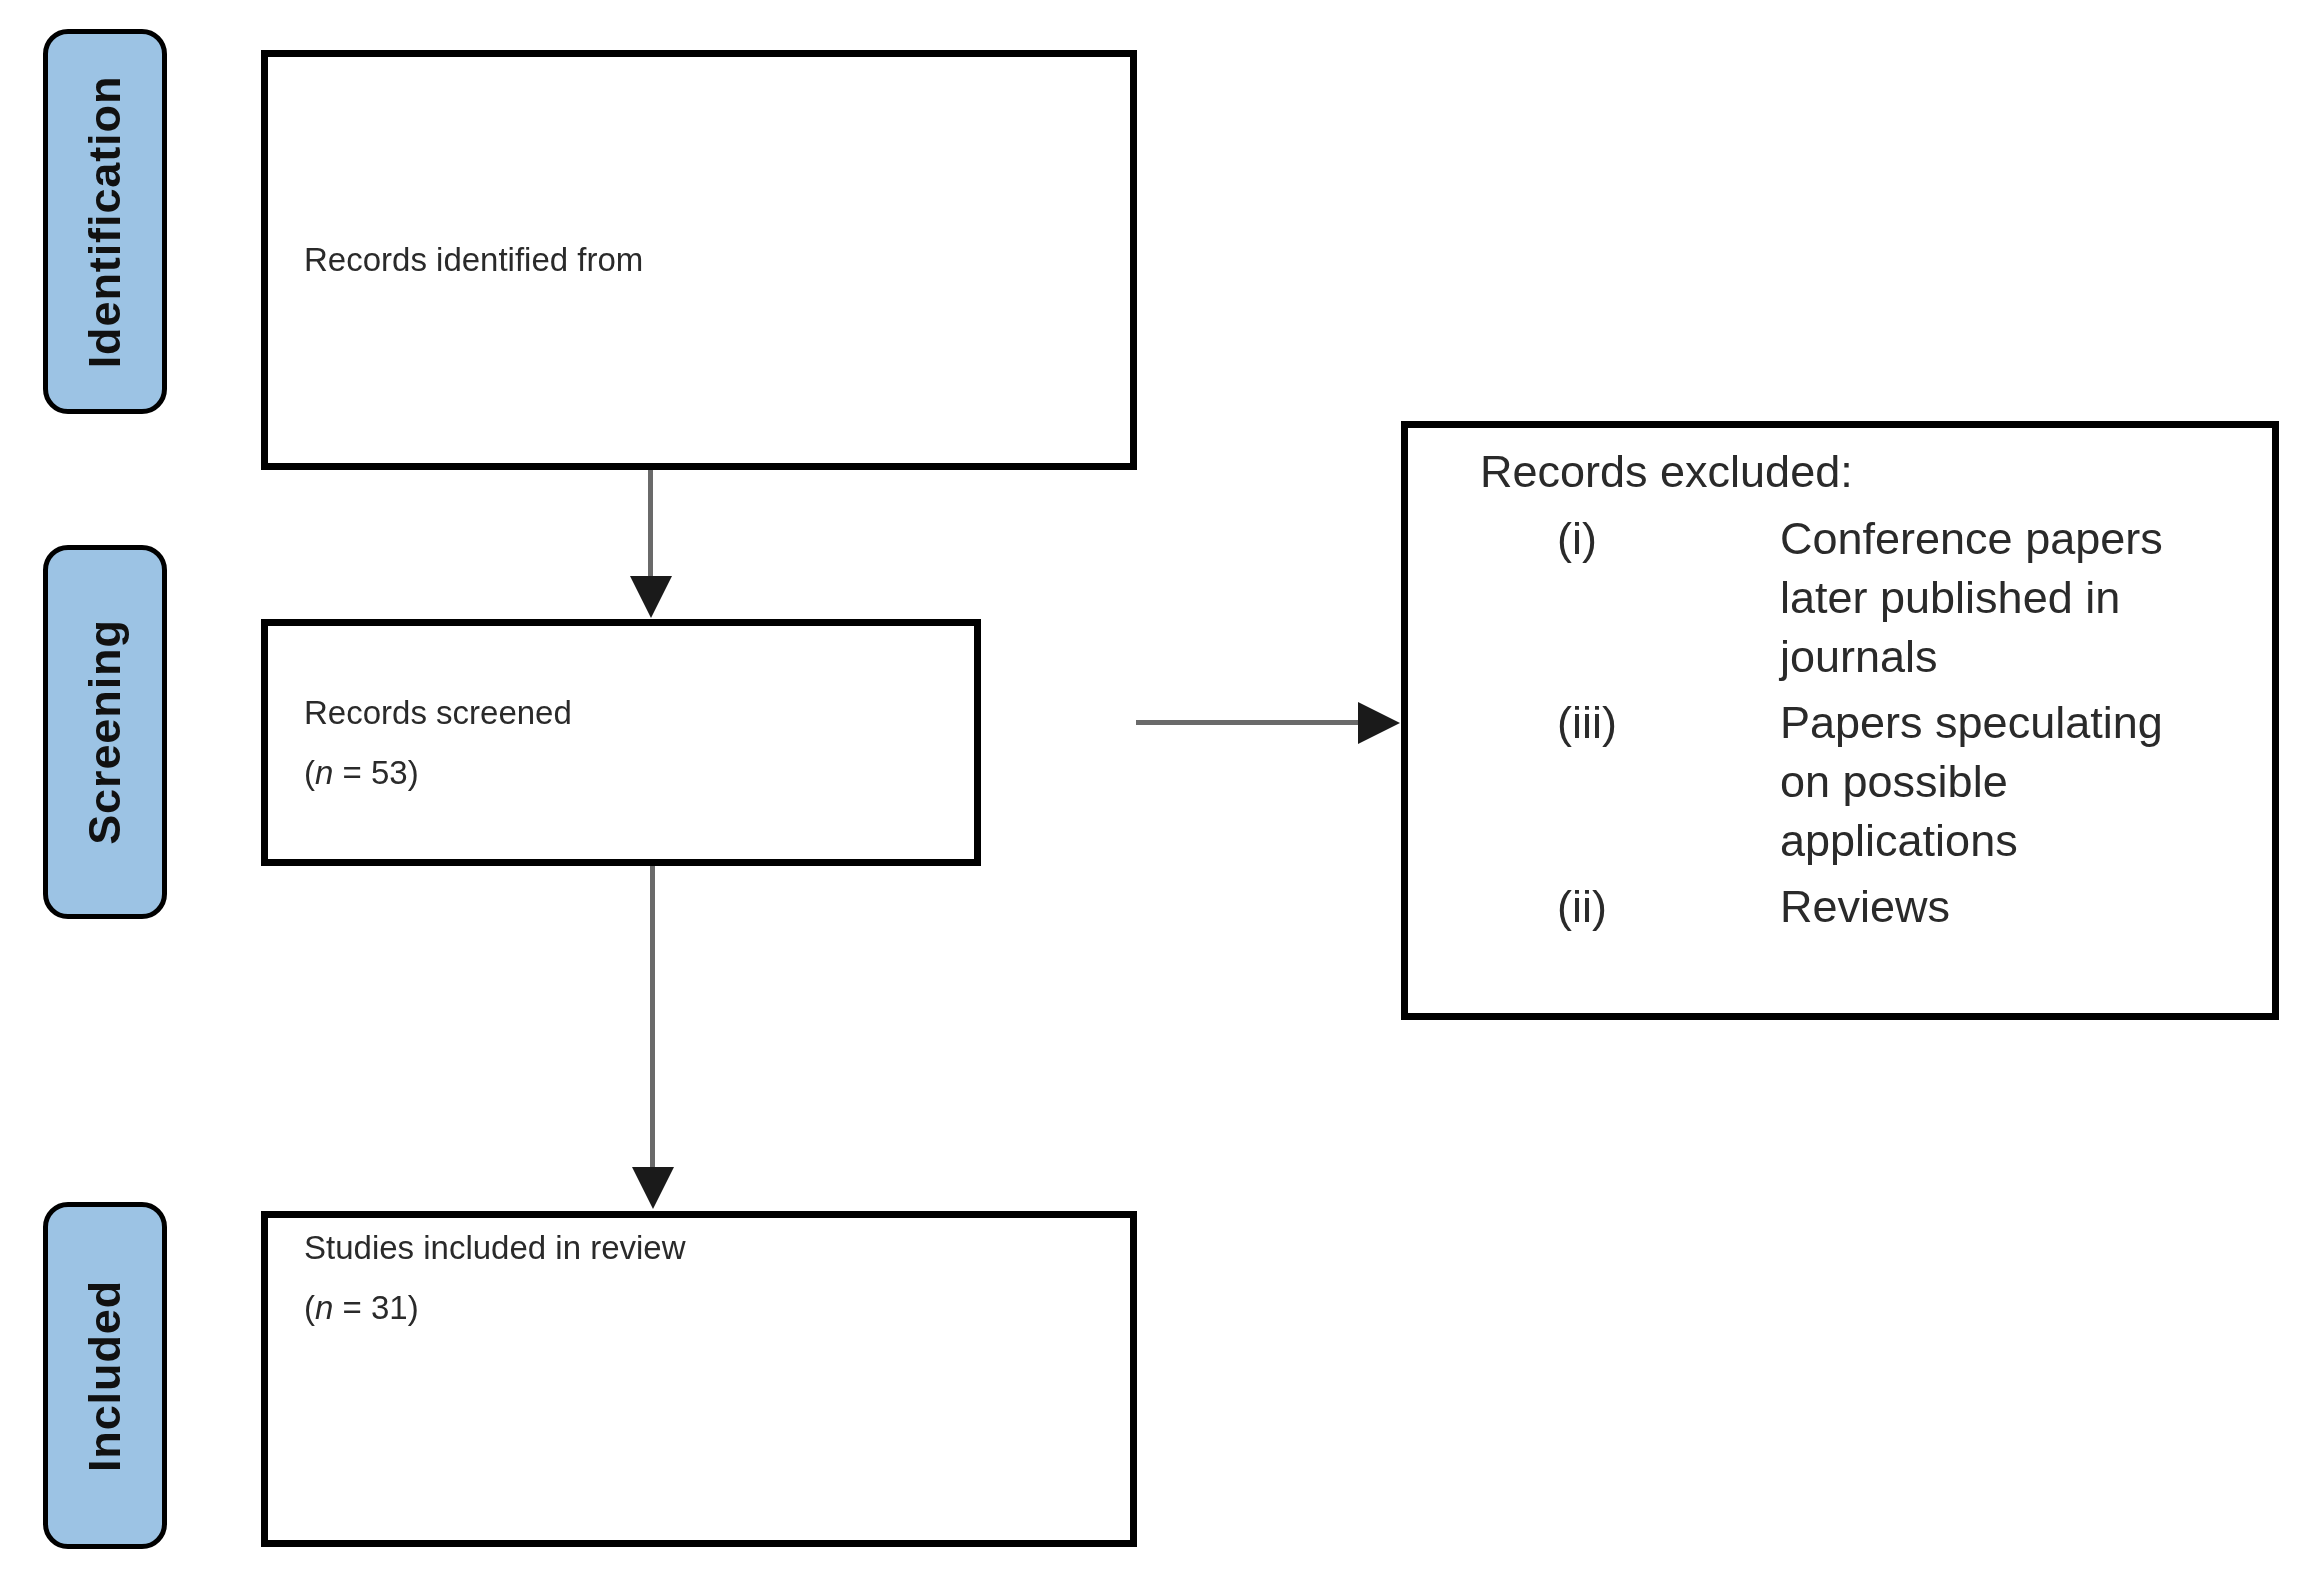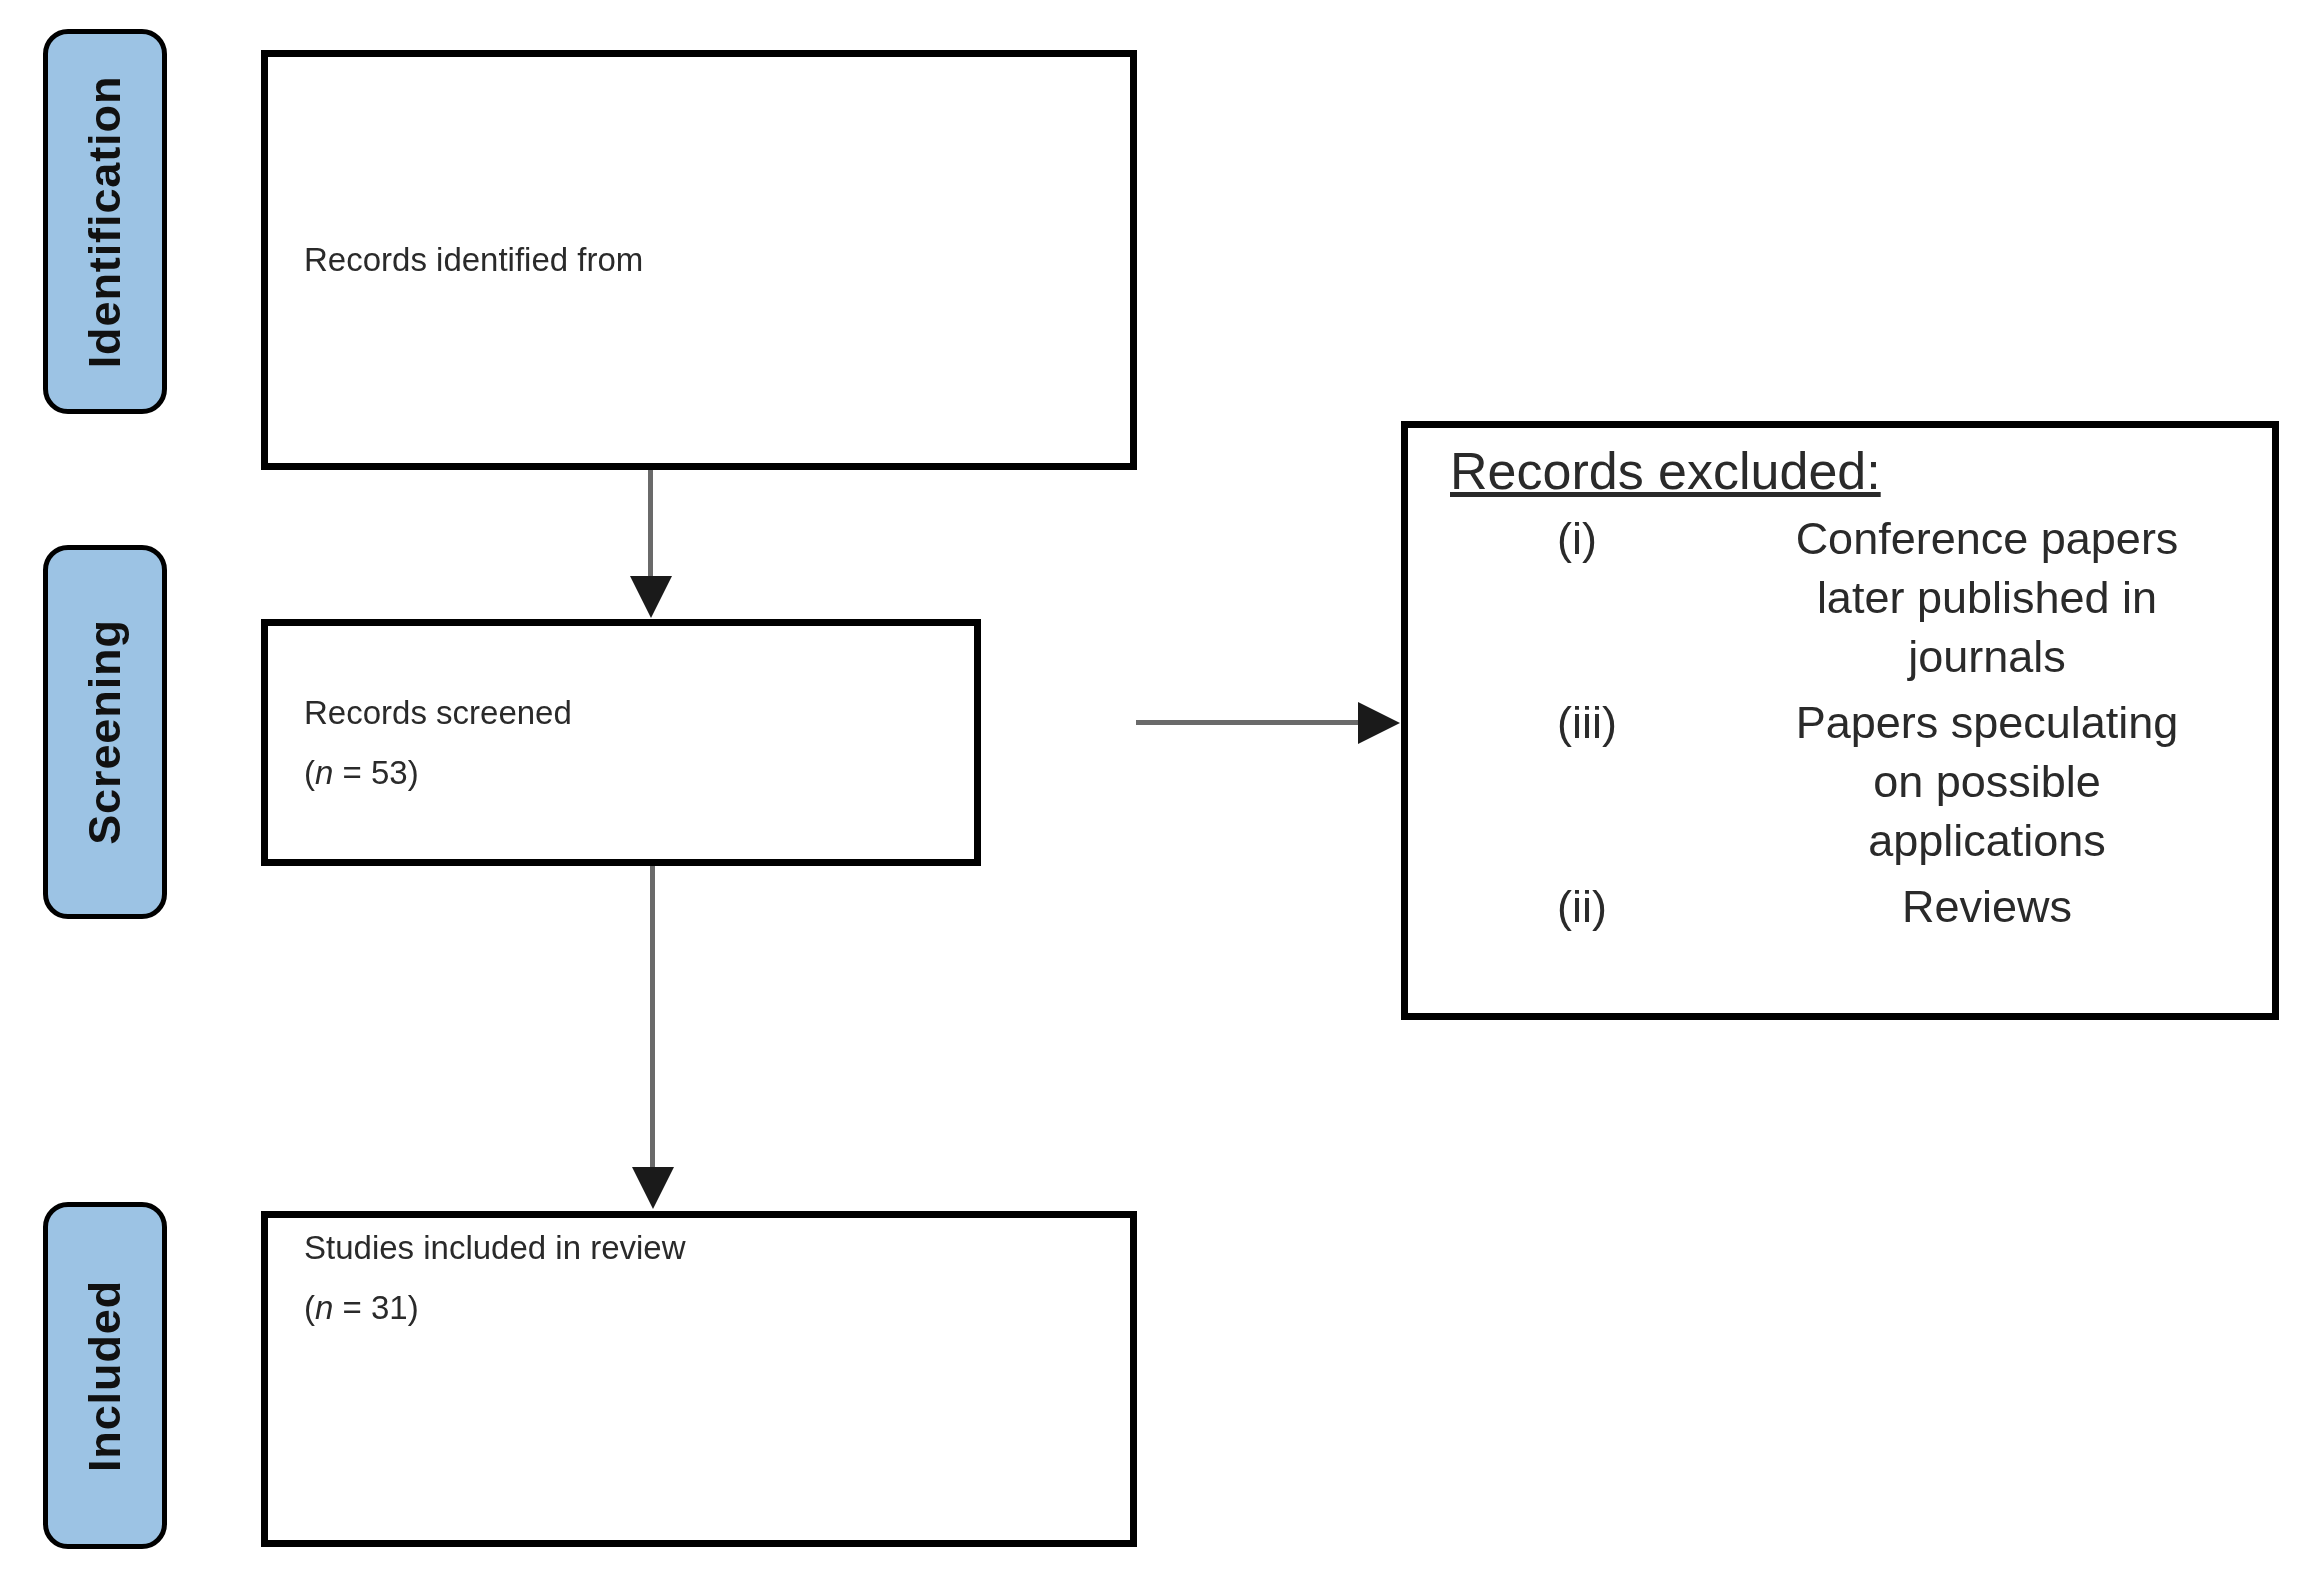--- a/index.html
+++ b/index.html
@@ -26,24 +26,24 @@
   .flow-box{
     position:absolute;background:#fff;border:7.2px solid #000;box-sizing:border-box;
   }
   #box-identified{left:261px;top:50px;width:876px;height:420px;display:flex;align-items:center;}
   #box-screened{left:261px;top:619px;width:720px;height:247px;display:flex;align-items:center;}
   #box-included{left:261px;top:1211px;width:876px;height:336px;display:flex;}
   .box-lines{padding-left:36px;font-size:33px;line-height:60px;}
 
   
   #box-excluded{left:1401px;top:421px;width:878px;height:599px;padding-top:14.4px;}
-  .ex-title{font-size:52px;line-height:59px;padding-left:42px;text-decoration:underline;}
+  .ex-title{font-size:45px;line-height:59px;padding-left:72px;}
   .ex-row{display:flex;margin-top:7.2px;font-size:45px;line-height:59px;}
   .ex-num{margin-left:149px;width:223px;flex:none;}
-  .ex-text{width:414px;flex:none;text-align:center;}
+  .ex-text{width:414px;flex:none;}
 
   
   .arrow-line-v{position:absolute;width:5.4px;background:#6a6a6a;}
   .arrow-line-h{position:absolute;height:5.4px;background:#6a6a6a;}
   .arrow-head-down{
     position:absolute;width:0;height:0;
     border-left:21px solid transparent;border-right:21px solid transparent;
     border-top:42px solid #1a1a1a;
   }
   .arrow-head-right{

